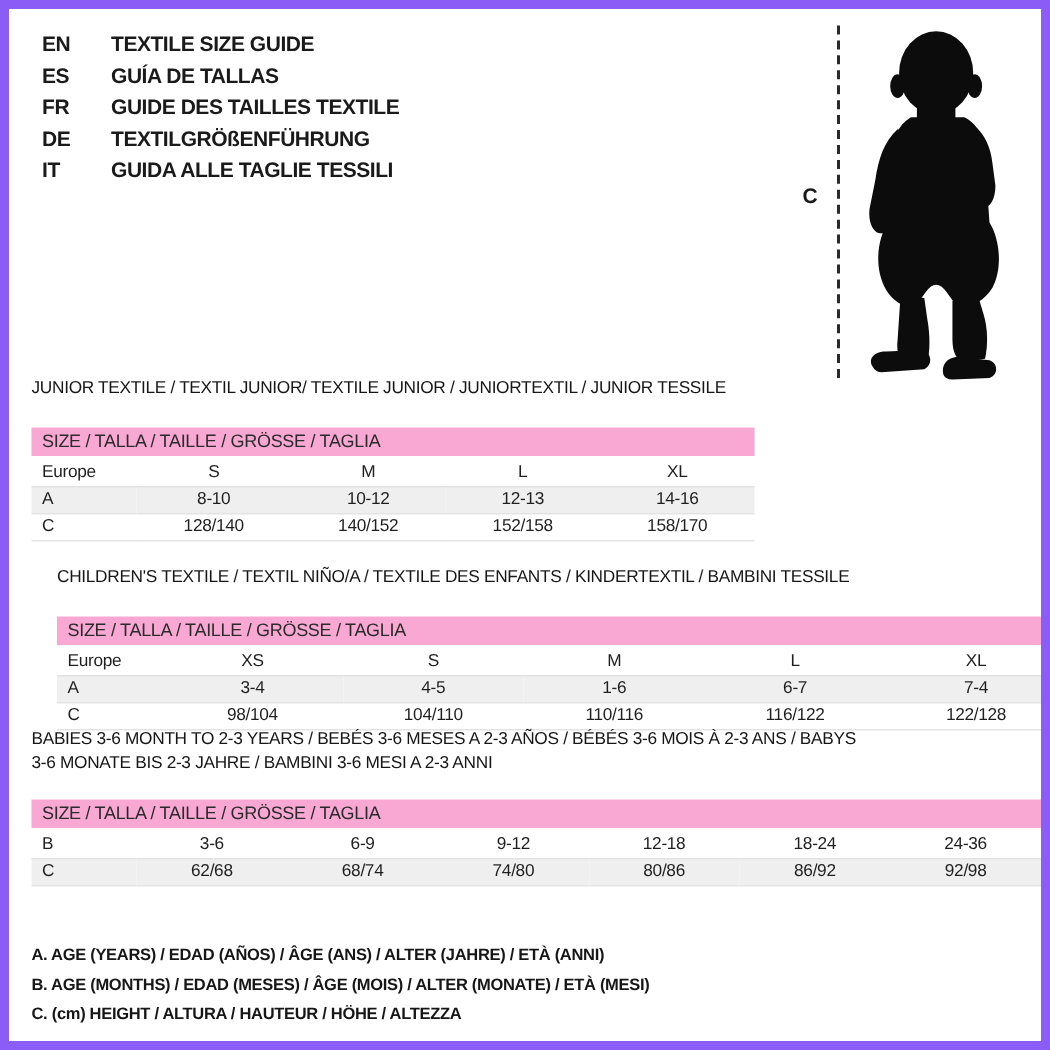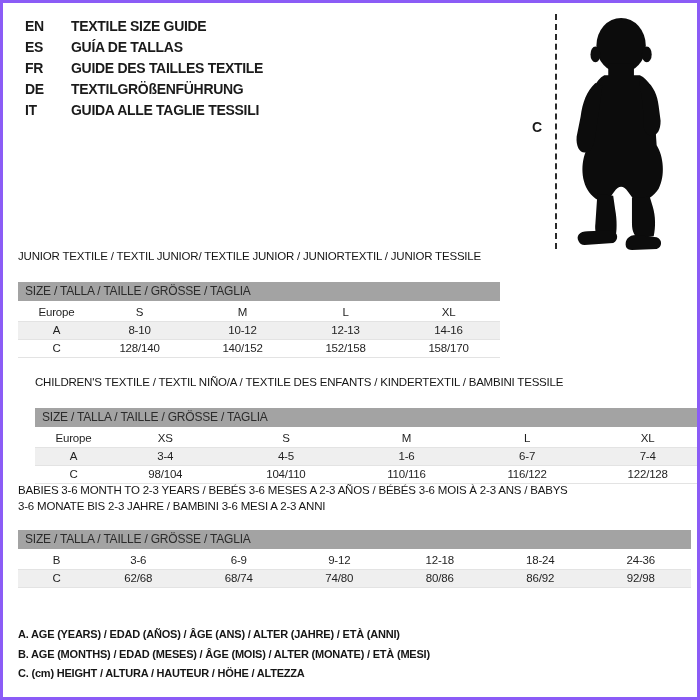--- a/index.html
+++ b/index.html
@@ -6,21 +6,21 @@
   html, body { background: #ffffff; }
   body {
     font-family: "Liberation Sans", "DejaVu Sans", sans-serif;
     color: #1a1a1a;
     width: 700px; height: 700px;
   }
   .canvas {
     position: relative;
     width: 700px; height: 700px;
     background: #ffffff;
-    border: 3px solid #8b5cf6;
+    border: 6px solid #8b5cf6;
     overflow: hidden;
   }
 
   
   .lang-block { position: absolute; top: 13px; left: 22px; }
   .lang-row { display: flex; line-height: 21px; }
   .lang-code {
     width: 46px; font-weight: 700; font-size: 14px; letter-spacing: -0.3px;
   }
   .lang-label { font-weight: 700; font-size: 14px; letter-spacing: -0.3px; }
@@ -42,32 +42,32 @@
   .tbl-1 { top: 245px; width: 482px; }
   .tbl-2 { top: 371px; width: 673px; margin-left: 17px; }
   .tbl-3 { top: 479px; width: 673px; }
   .tbl-title {
     font-size: 11.5px; font-weight: 400; letter-spacing: -0.2px;
     line-height: 16px; margin-bottom: 18px; color: #161616;
   }
   .tbl-3 .tbl-title { max-width: 556px; margin-bottom: 16px; }
   .tbl-header {
     height: 19px; line-height: 19px;
-    background: #a3a3a3; color: #2b2b2b;
+    background: #f9a8d4; color: #2b2b2b;
     font-size: 12px; letter-spacing: -0.2px;
     padding-left: 7px;
   }
   table { width: 100%; border-collapse: collapse; table-layout: fixed; margin-top: 2px; }
   col.label-col { width: 70px; }
   td {
     height: 18px; font-size: 11.5px; letter-spacing: -0.2px;
     text-align: center; color: #1f1f1f;
     border-bottom: 1px solid #e3e3e3;
   }
-  td.rowlabel { text-align: center; padding-left: 7px; }
+  td.rowlabel { text-align: left; padding-left: 7px; }
   tr.shaded td { background: #efefef; }
 
   
   .legend { position: absolute; left: 15px; top: 622px; }
   .legend-line {
     font-size: 11px; font-weight: 700; letter-spacing: -0.2px; line-height: 19.5px;
     color: #161616;
   }
 </style>
 </head>

